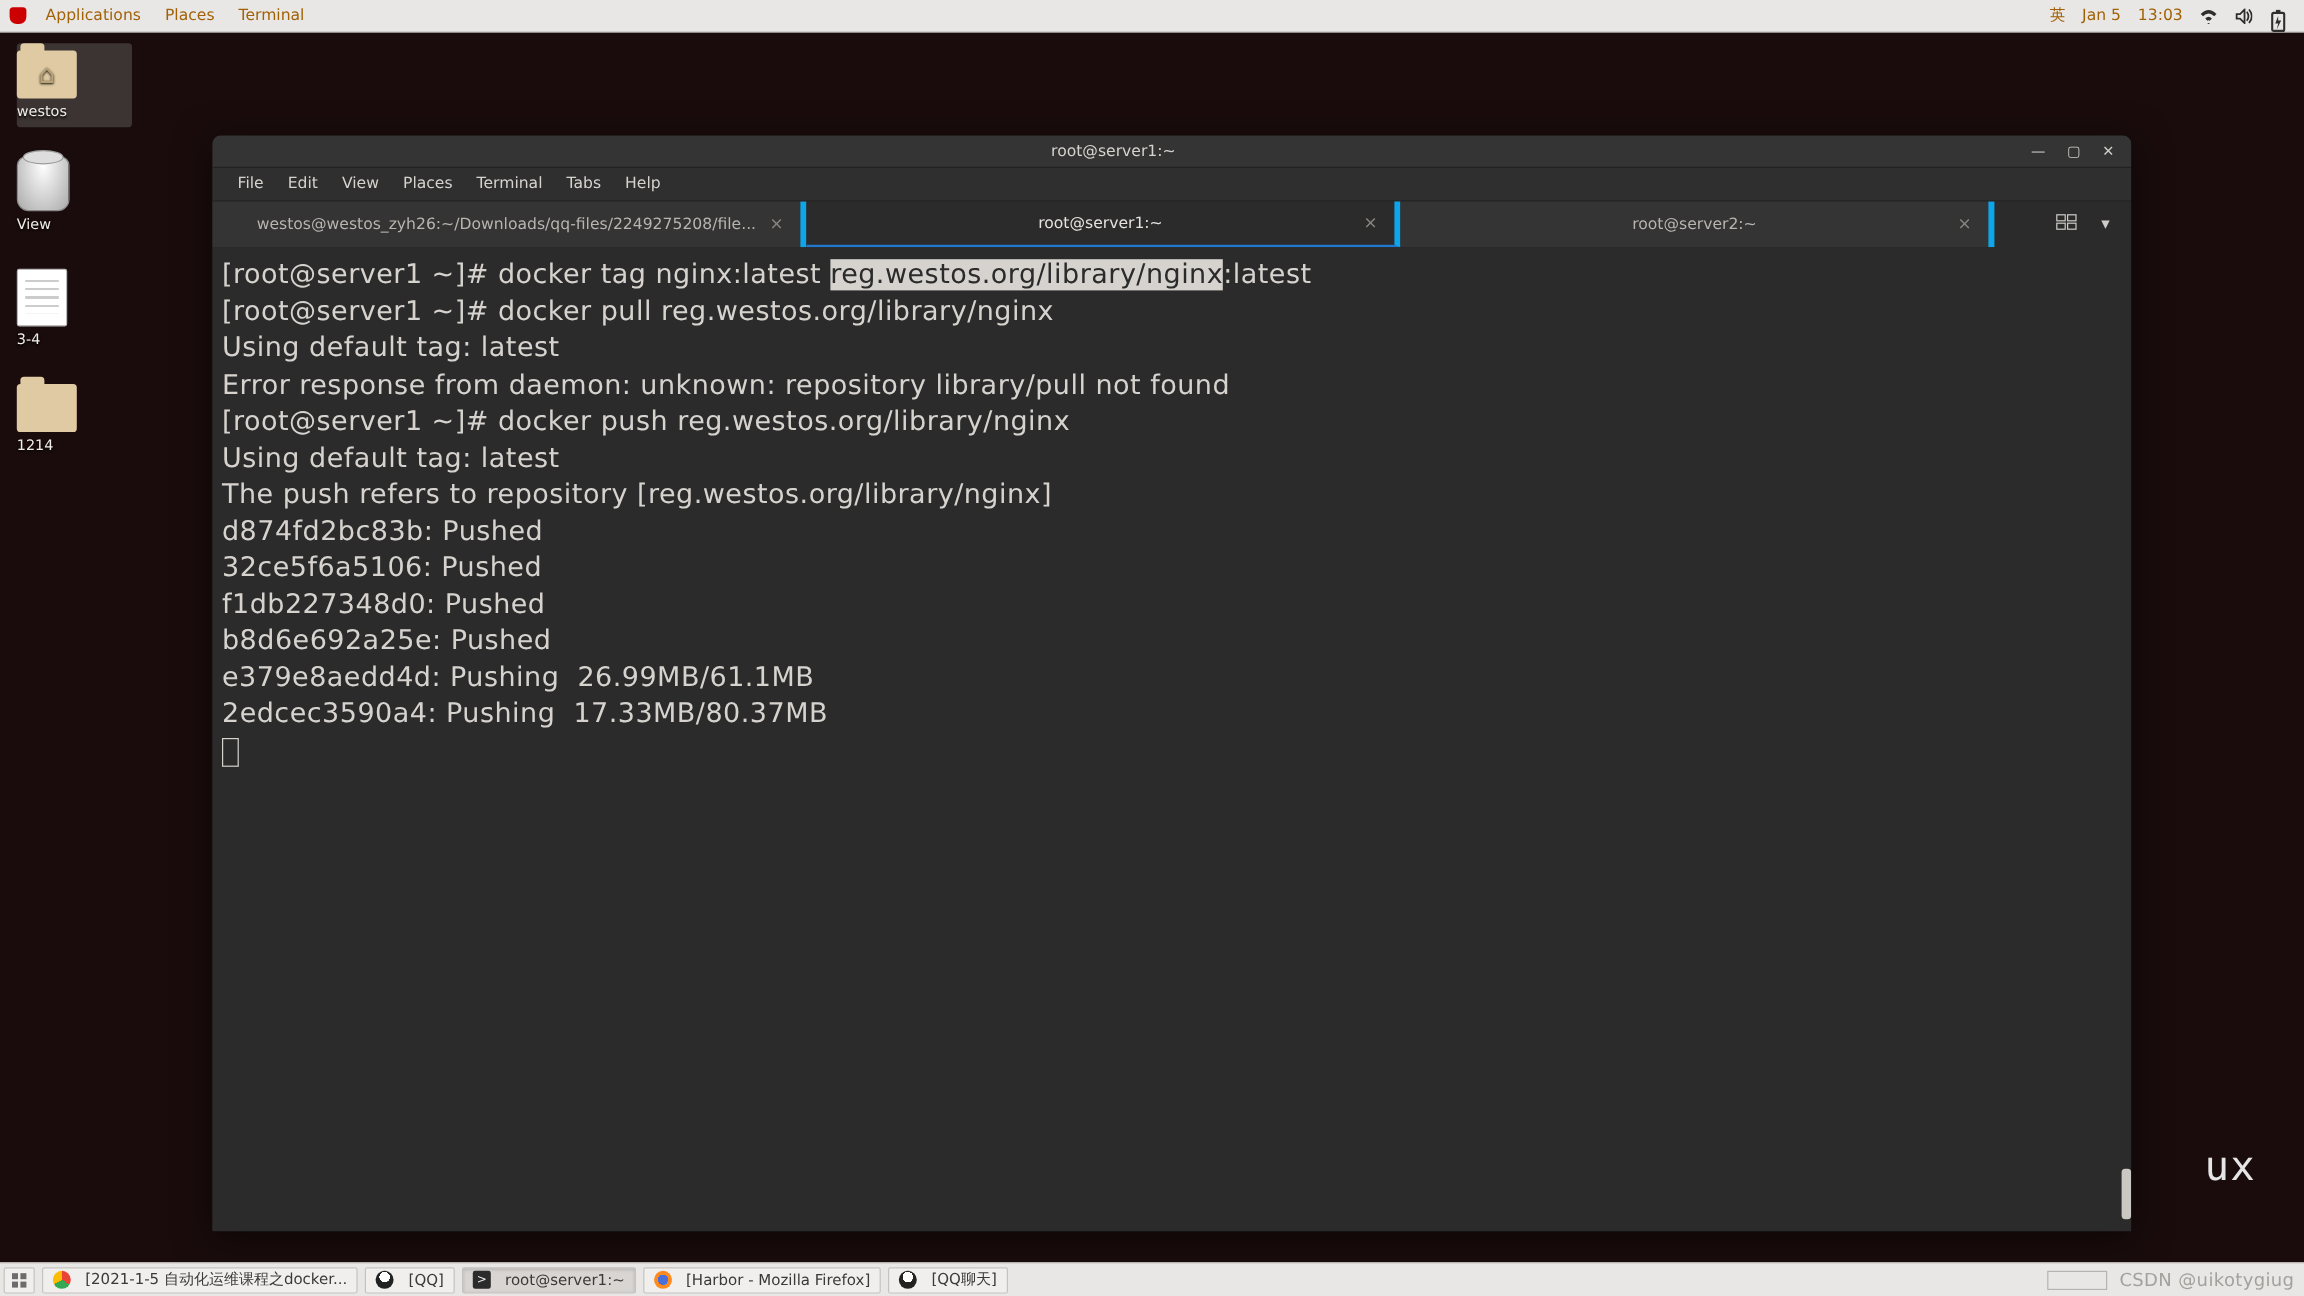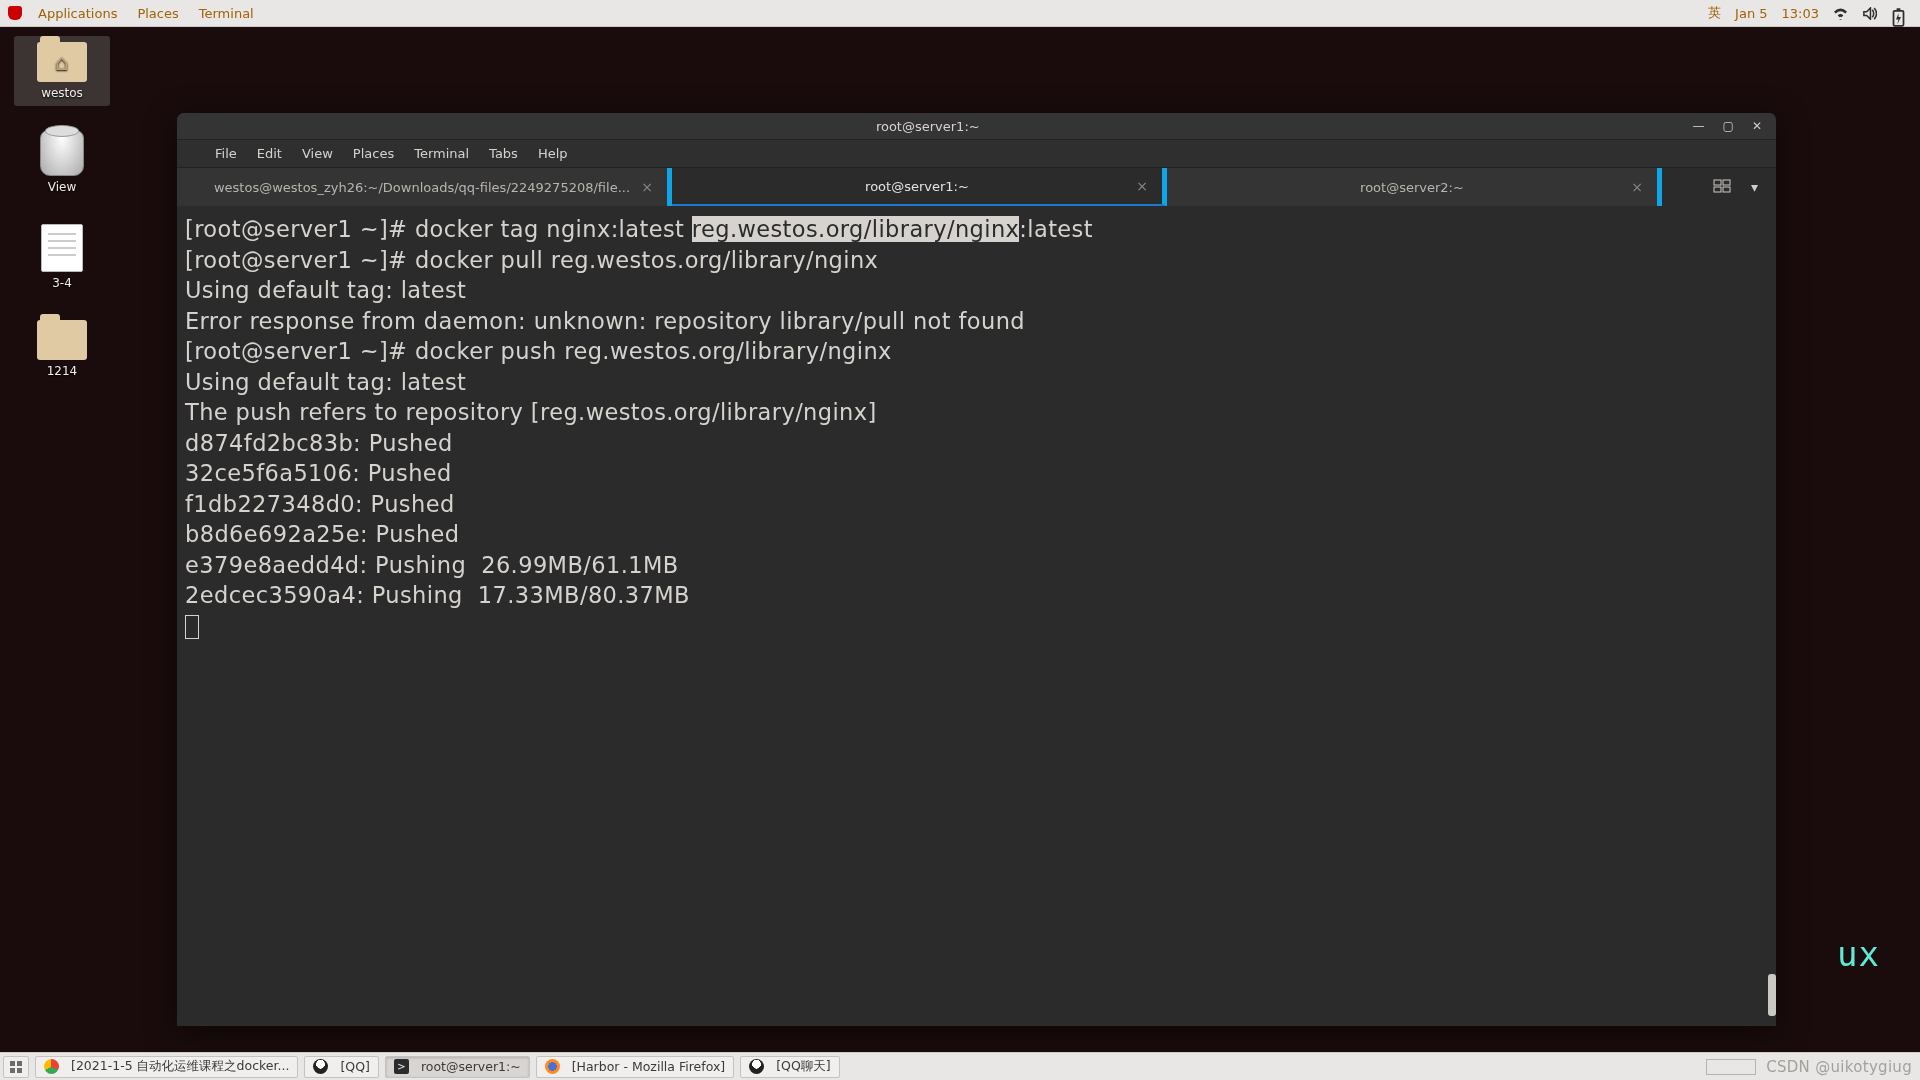--- a/index.html
+++ b/index.html
@@ -7,36 +7,36 @@
 
 .topbar{height:27px;background:#e9e7e6;display:flex;align-items:center;padding:0 8px;border-bottom:1px solid #cdc9c7;color:#a16207;font-size:13px}
 .topbar .hat{width:14px;height:14px;background:#cc0000;border-radius:3px 3px 6px 6px;margin-right:6px}
 .topbar .menu-item{padding:0 10px;cursor:pointer}
 .topbar .spacer{flex:1}
 .topbar .tray{display:flex;align-items:center;gap:14px;padding-right:6px}
 .topbar .tray span{font-size:13px}
 .tray-icon{width:15px;height:13px;display:inline-block}
 
 .desktop-icons{position:absolute;top:36px;left:14px;display:flex;flex-direction:column;gap:18px;color:#f0eeec;font-size:12px;text-shadow:0 1px 2px #000}
-.dicon{width:96px;display:flex;flex-direction:column;align-items:center;gap:4px;padding:6px 0}
+.dicon{width:96px;display:flex;flex-direction:column;align-items:flex-start;gap:4px;padding:6px 0}
 .dicon.selected{background:#3b3432;border-radius:3px}
 .folder{width:50px;height:40px;background:#e0caa3;border-radius:3px;position:relative}
 .folder::before{content:"";position:absolute;top:-6px;left:3px;width:20px;height:8px;background:#e0caa3;border-radius:3px 3px 0 0}
 .folder.home::after{content:"⌂";position:absolute;inset:0;display:flex;align-items:center;justify-content:center;font-size:22px;color:#b9a479}
 .trash{width:44px;height:46px;background:radial-gradient(ellipse at 50% 15%,#fff,#aaa);border-radius:8px 8px 10px 10px;position:relative;border:1px solid #888}
 .trash::before{content:"";position:absolute;top:-6px;left:4px;right:4px;height:10px;background:#ddd;border:1px solid #999;border-radius:50%}
 .doc{width:42px;height:48px;background:#fff;border:1px solid #bbb;border-radius:2px;position:relative}
 .doc::after{content:"";position:absolute;top:8px;left:6px;right:6px;height:28px;background:repeating-linear-gradient(#ccc 0 2px,transparent 2px 7px)}
 
 .termwin{position:absolute;top:113px;left:177px;width:1599px;height:913px;background:#2b2b2b;border-radius:7px 7px 0 0;box-shadow:0 6px 30px rgba(0,0,0,.5);display:flex;flex-direction:column;overflow:hidden}
 .titlebar{height:27px;background:#343434;border-bottom:1px solid #222;display:flex;align-items:center;color:#d6d3cf;font-size:13px}
 .titlebar .title{flex:1;text-align:center}
 .winbtns{display:flex;gap:18px;padding:0 14px;color:#cfccc8;font-size:12px}
 .winbtn{cursor:pointer}
-.menubar{height:28px;background:#2f2f2f;border-bottom:1px solid #222;display:flex;align-items:center;padding:0 29px;gap:2px;color:#d6d3cf;font-size:13px}
+.menubar{height:28px;background:#2f2f2f;border-bottom:1px solid #222;display:flex;align-items:center;padding:0 12px;gap:2px;color:#d6d3cf;font-size:13px}
 .menubar span{padding:3px 9px;cursor:pointer}
 .tabbar{height:38px;background:#2b2b2b;display:flex;align-items:stretch}
 .tab{flex:0 0 495px;display:flex;align-items:center;justify-content:center;position:relative;color:#b8b4af;font-size:13px;background:#343434;border-right:5px solid #0ea5e9}
 .tab.active{background:#2b2b2b;border-bottom:2px solid #1e78d0;color:#e6e3df}
 .tab .close{position:absolute;right:14px;color:#8a8682;font-size:14px;cursor:pointer}
 .tabbar .extras{flex:1;display:flex;align-items:center;justify-content:flex-end;gap:20px;padding-right:18px;color:#cfccc8;font-size:14px}
 .term-body{flex:1;background:#2b2b2b;padding:8px 8px 8px 8px;font-family:"DejaVu Sans Mono",monospace;font-size:22.5px;line-height:30.5px;color:#d6d3cf;white-space:pre;letter-spacing:0.4px;position:relative}
 .highlight{background:#d6d3cf;color:#2b2b2b}
 .cursor{display:inline-block;width:14px;height:24px;border:1.5px solid #d6d3cf;vertical-align:text-bottom}
 .scrollbit{position:absolute;right:0;bottom:10px;width:8px;height:42px;background:#cbc8c4;border-radius:3px}
@@ -47,21 +47,21 @@
 .tb-btn.first{width:26px;justify-content:center;padding:0}
 .tb-icon{width:15px;height:15px;border-radius:2px}
 .i-chrome{background:conic-gradient(#ea4335 0 120deg,#34a853 120deg 240deg,#fbbc05 240deg 360deg);border-radius:50%}
 .i-penguin{background:radial-gradient(circle at 50% 35%,#fff 0 35%,#222 36% 100%);border-radius:50%}
 .i-term{background:#2b2b2b;position:relative}
 .i-term::after{content:">";color:#eee;font-size:10px;position:absolute;inset:0;display:flex;align-items:center;justify-content:center}
 .i-ff{background:radial-gradient(circle at 50% 50%,#4a6fd8 0 40%,#ff8a1e 41% 100%);border-radius:50%}
 .taskbar .tspacer{flex:1}
 .sysbox{width:50px;height:16px;border:1px solid #b7b3af;margin-right:10px}
 .watermark{color:#a4a09c;font-size:15px;margin-right:8px;letter-spacing:.3px}
-.uxtag{position:absolute;right:40px;bottom:106px;color:#5eead4;font-family:"DejaVu Sans Mono",monospace;font-size:34px;font-weight:500;letter-spacing:1px}
+.uxtag{position:absolute;right:40px;bottom:88px;color:#e5e5e5;font-family:"DejaVu Sans Mono",monospace;font-size:34px;font-weight:500;letter-spacing:1px}
 </style>
 </head>
 <body>
 
 <div class="topbar">
   <span class="hat"></span>
   <span class="menu-item">Applications</span>
   <span class="menu-item">Places</span>
   <span class="menu-item">Terminal</span>
   <span class="spacer"></span>

